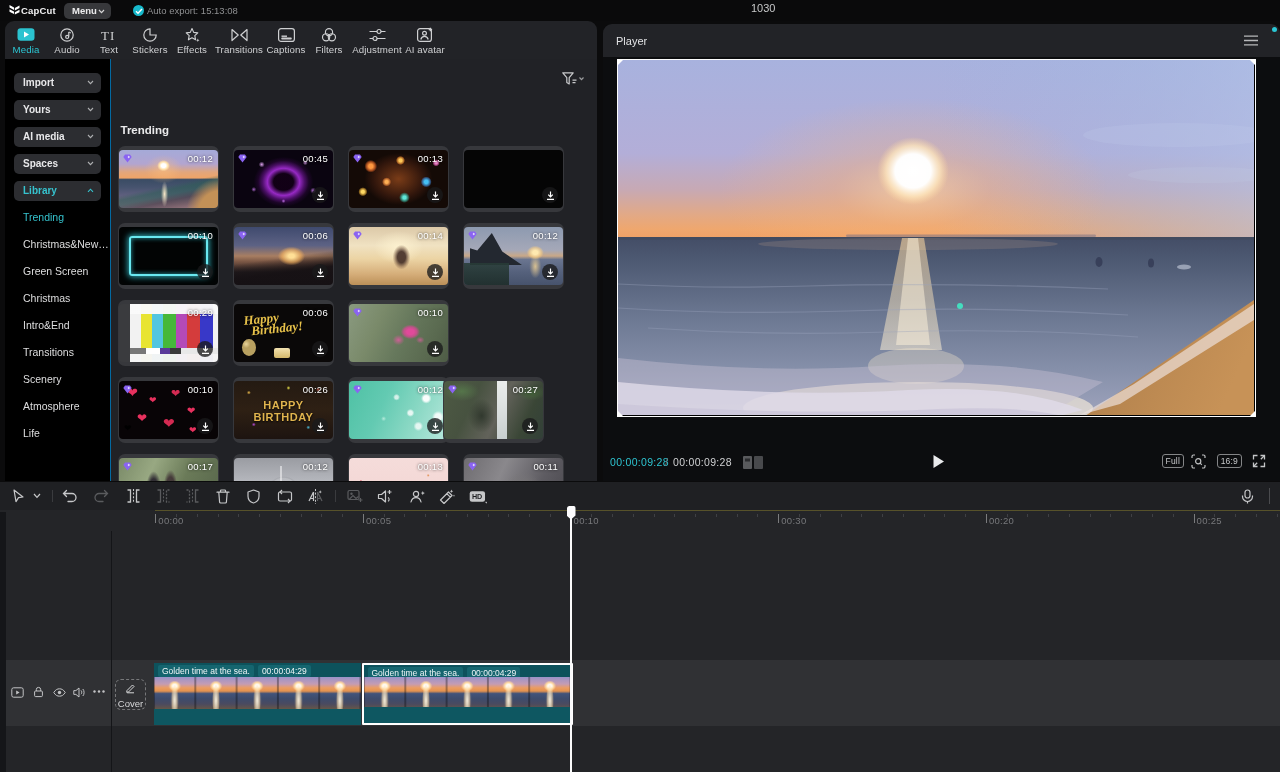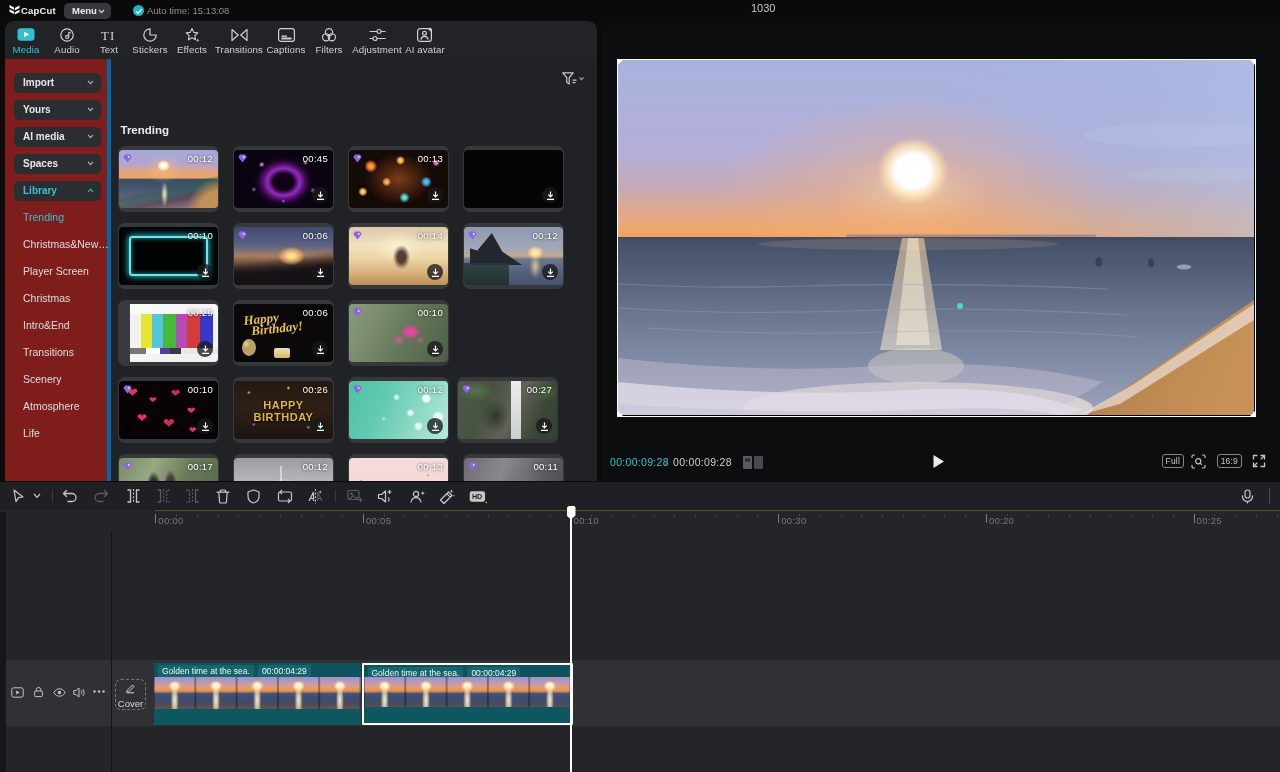--- a/index.html
+++ b/index.html
@@ -14,21 +14,21 @@
 #savedot svg{position:absolute;left:1.5px;top:2.5px}
 #clock1030{position:absolute;left:751px;top:2px;font-size:11px;color:#c7c8c9}
 
 #tabs{position:absolute;left:5px;top:21px;width:592px;height:38px;background:#222327;border-radius:9px 9px 0 0}
 .tab{position:absolute;top:5px;text-align:center;color:#cfd0d2;font-size:9.7px;letter-spacing:-.25px}
 .tab .ic{height:17px;display:flex;align-items:center;justify-content:center}
 .tab .lb{margin-top:1px;letter-spacing:.1px}
 .tab.sel{color:#2cc5d2}
 
 #media{position:absolute;left:5px;top:59px;width:592px;height:422px;background:#212226;overflow:hidden}
-#side{position:absolute;left:0;top:0;width:106px;height:422px;background:#7f1d1d;border-right:4px solid #0369a1}
+#side{position:absolute;left:0;top:0;width:106px;height:422px;background:#000000;border-right:1px solid #0369a1}
 .sbtn{position:absolute;left:9px;width:87px;height:20px;background:#2c2d31;border-radius:5px;font-size:10px;font-weight:bold;color:#e8e8ea;padding:4px 0 0 9px}
 .sbtn .chev{position:absolute;right:7px;top:7px}
 .sbtn.teal{color:#36c3cf}
 .sitem{position:absolute;left:18px;font-size:10.5px;color:#dededf}
 .sitem.teal{color:#35c3ce}
 #filtericon{position:absolute;right:13px;top:13px}
 #banner{position:absolute;left:7px;top:38px;width:468px;height:23px;background:#2e2f33;border-radius:4px;color:#a9aaad;font-size:9.6px;letter-spacing:-.25px}
 #banner .tx{position:absolute;left:20px;top:5.5px}
 #banner .x{position:absolute;right:6px;top:4px;font-size:11px;color:#9b9c9e}
 #trendlb{position:absolute;left:8.5px;top:65px;font-size:11.5px;font-weight:bold;color:#eaeaeb}
@@ -81,21 +81,21 @@
     </svg>
   <div id="capname">CapCut</div>
   <div id="menubtn">Menu<svg width="7" height="5" viewBox="0 0 7 5">
         <path d="M1 1 L3.5 3.6 L6 1" stroke="#d5d5d6" stroke-width="1.2" fill="none"></path>
       </svg></div>
   <div id="savedot">
       <svg width="8" height="7" viewBox="0 0 8 7">
         <path d="M1 3.2 L3 5.2 L7 1" stroke="#fff" stroke-width="1.4" fill="none"></path>
       </svg>
     </div>
-  <div id="autosave">Auto time: 15:13:08</div>
+  <div id="autosave">Auto export: 15:13:08</div>
   <div id="clock1030">1030</div>
 </div>
 
 <div id="tabs">
     <div class="tab sel" style="left: -24px; width: 90px;">
       <div class="ic">
         <svg width="18" height="13" viewBox="0 0 18 13">
           <rect x="0.5" y="0.2" width="17" height="12.6" rx="3.2" fill="#2bc3d0"></rect>
           <path d="M7 3.6 L12 6.5 L7 9.4 Z" fill="#fff"></path>
         </svg>
@@ -204,21 +204,21 @@
           <path d="M1 1 L3.5 3.6 L6 1" stroke="#aeafb1" stroke-width="1.1" fill="none"></path>
         </svg></div>
       <div class="sbtn" style="top: 95px;">Spaces<svg class="chev" width="7" height="5" viewBox="0 0 7 5">
           <path d="M1 1 L3.5 3.6 L6 1" stroke="#aeafb1" stroke-width="1.1" fill="none"></path>
         </svg></div>
       <div class="sbtn teal" style="top: 122px;">Library<svg class="chev" width="7" height="5" viewBox="0 0 7 5">
           <path d="M1 3.8 L3.5 1.2 L6 3.8" stroke="#36c3cf" stroke-width="1.1" fill="none"></path>
         </svg></div>
       <div class="sitem teal" style="top: 152px;">Trending</div>
       <div class="sitem" style="top: 179px;">Christmas&amp;New…</div>
-      <div class="sitem" style="top: 206px;">Player Screen</div>
+      <div class="sitem" style="top: 206px;">Green Screen</div>
       <div class="sitem" style="top: 233px;">Christmas</div>
       <div class="sitem" style="top: 260px;">Intro&amp;End</div>
       <div class="sitem" style="top: 287px;">Transitions</div>
       <div class="sitem" style="top: 314px;">Scenery</div>
       <div class="sitem" style="top: 341px;">Atmosphere</div>
       <div class="sitem" style="top: 368px;">Life</div>
     </div>
   <div id="content" style="position:absolute;left:107px;top:0;width:485px;height:422px">
 <svg id="filtericon" width="22" height="14" viewBox="0 0 22 14" fill="none" stroke="#c9cacc" stroke-width="1.2">
         <path d="M0.8 0.8 H11.2 L7.2 5.6 V12 L4.8 10.6 V5.6 Z" stroke-linejoin="round"></path>
@@ -418,21 +418,21 @@
             <path d="M5.8 1.6 l.4 1 1 .4 -1 .4 -.4 1 -.4 -1 -1 -.4 1 -.4 Z" fill="#fff"></path>
           </svg>
           <div class="dl">
             <svg width="9" height="9" viewBox="0 0 9 9">
               <path d="M4.5 0.5 V5.5 M2.2 3.6 L4.5 5.9 L6.8 3.6" stroke="#fff" stroke-width="1.2" fill="none"></path>
               <path d="M1 8.3 H8" stroke="#fff" stroke-width="1.2"></path>
             </svg>
           </div>
         </div>
       </div>
-      <div class="card" style="left:345px;top:318px">
+      <div class="card" style="left:331px;top:318px">
         <div class="thumb" style="background:linear-gradient(180deg, rgba(250,252,252,.9) 0, rgba(230,238,240,.8) 100%) 60% 0/10px 100% no-repeat,radial-gradient(ellipse 22px 12px at 18% 18%, #55754a, transparent 80%),radial-gradient(ellipse 18px 10px at 88% 20%, #46663c, transparent 80%),radial-gradient(ellipse 16px 20px at 38% 60%, rgba(40,48,38,.8), transparent 85%),linear-gradient(115deg,#4e5a44 0%,#475240 30%,#62625a 55%,#3a4636 80%,#324038 100%)">
           <div class="dur">00:27</div>
           <svg class="gem" width="9" height="9" viewBox="0 0 9 9">
             <path d="M2 0.5 H7 L8.7 3 L4.5 8.5 L0.3 3 Z" fill="#8a63f2"></path>
             <path d="M5.8 1.6 l.4 1 1 .4 -1 .4 -.4 1 -.4 -1 -1 -.4 1 -.4 Z" fill="#fff"></path>
           </svg>
           <div class="dl">
             <svg width="9" height="9" viewBox="0 0 9 9">
               <path d="M4.5 0.5 V5.5 M2.2 3.6 L4.5 5.9 L6.8 3.6" stroke="#fff" stroke-width="1.2" fill="none"></path>
               <path d="M1 8.3 H8" stroke="#fff" stroke-width="1.2"></path>
@@ -466,20 +466,27 @@
           <svg class="gem" width="9" height="9" viewBox="0 0 9 9">
             <path d="M2 0.5 H7 L8.7 3 L4.5 8.5 L0.3 3 Z" fill="#8a63f2"></path>
             <path d="M5.8 1.6 l.4 1 1 .4 -1 .4 -.4 1 -.4 -1 -1 -.4 1 -.4 Z" fill="#fff"></path>
           </svg>
         </div>
       </div>
     </div>
 </div>
 
 <div id="player">
+  <div id="phead">
+      <div class="t">Player</div>
+   <svg style="position:absolute;right:22px;top:11px" width="14" height="11" viewBox="0 0 14 11">
+        <path d="M0 1.2 H14 M0 5.5 H14 M0 9.8 H14" stroke="#b8b9bb" stroke-width="1.3"></path>
+      </svg>
+   <div id="pdot"></div>
+  </div>
   <div id="stage">
 <svg width="636" height="355" viewBox="0 0 636 355" style="display:block">
 <defs>
 <linearGradient id="sky" x1="0" y1="0" x2="0" y2="1">
  <stop offset="0" stop-color="#a8b2de"></stop>
             <stop offset=".52" stop-color="#b3aed8"></stop>
  <stop offset=".72" stop-color="#c7a9b4"></stop>
             <stop offset=".86" stop-color="#e2a986"></stop>
  <stop offset=".94" stop-color="#efa76e"></stop>
             <stop offset="1" stop-color="#f0a064"></stop>

